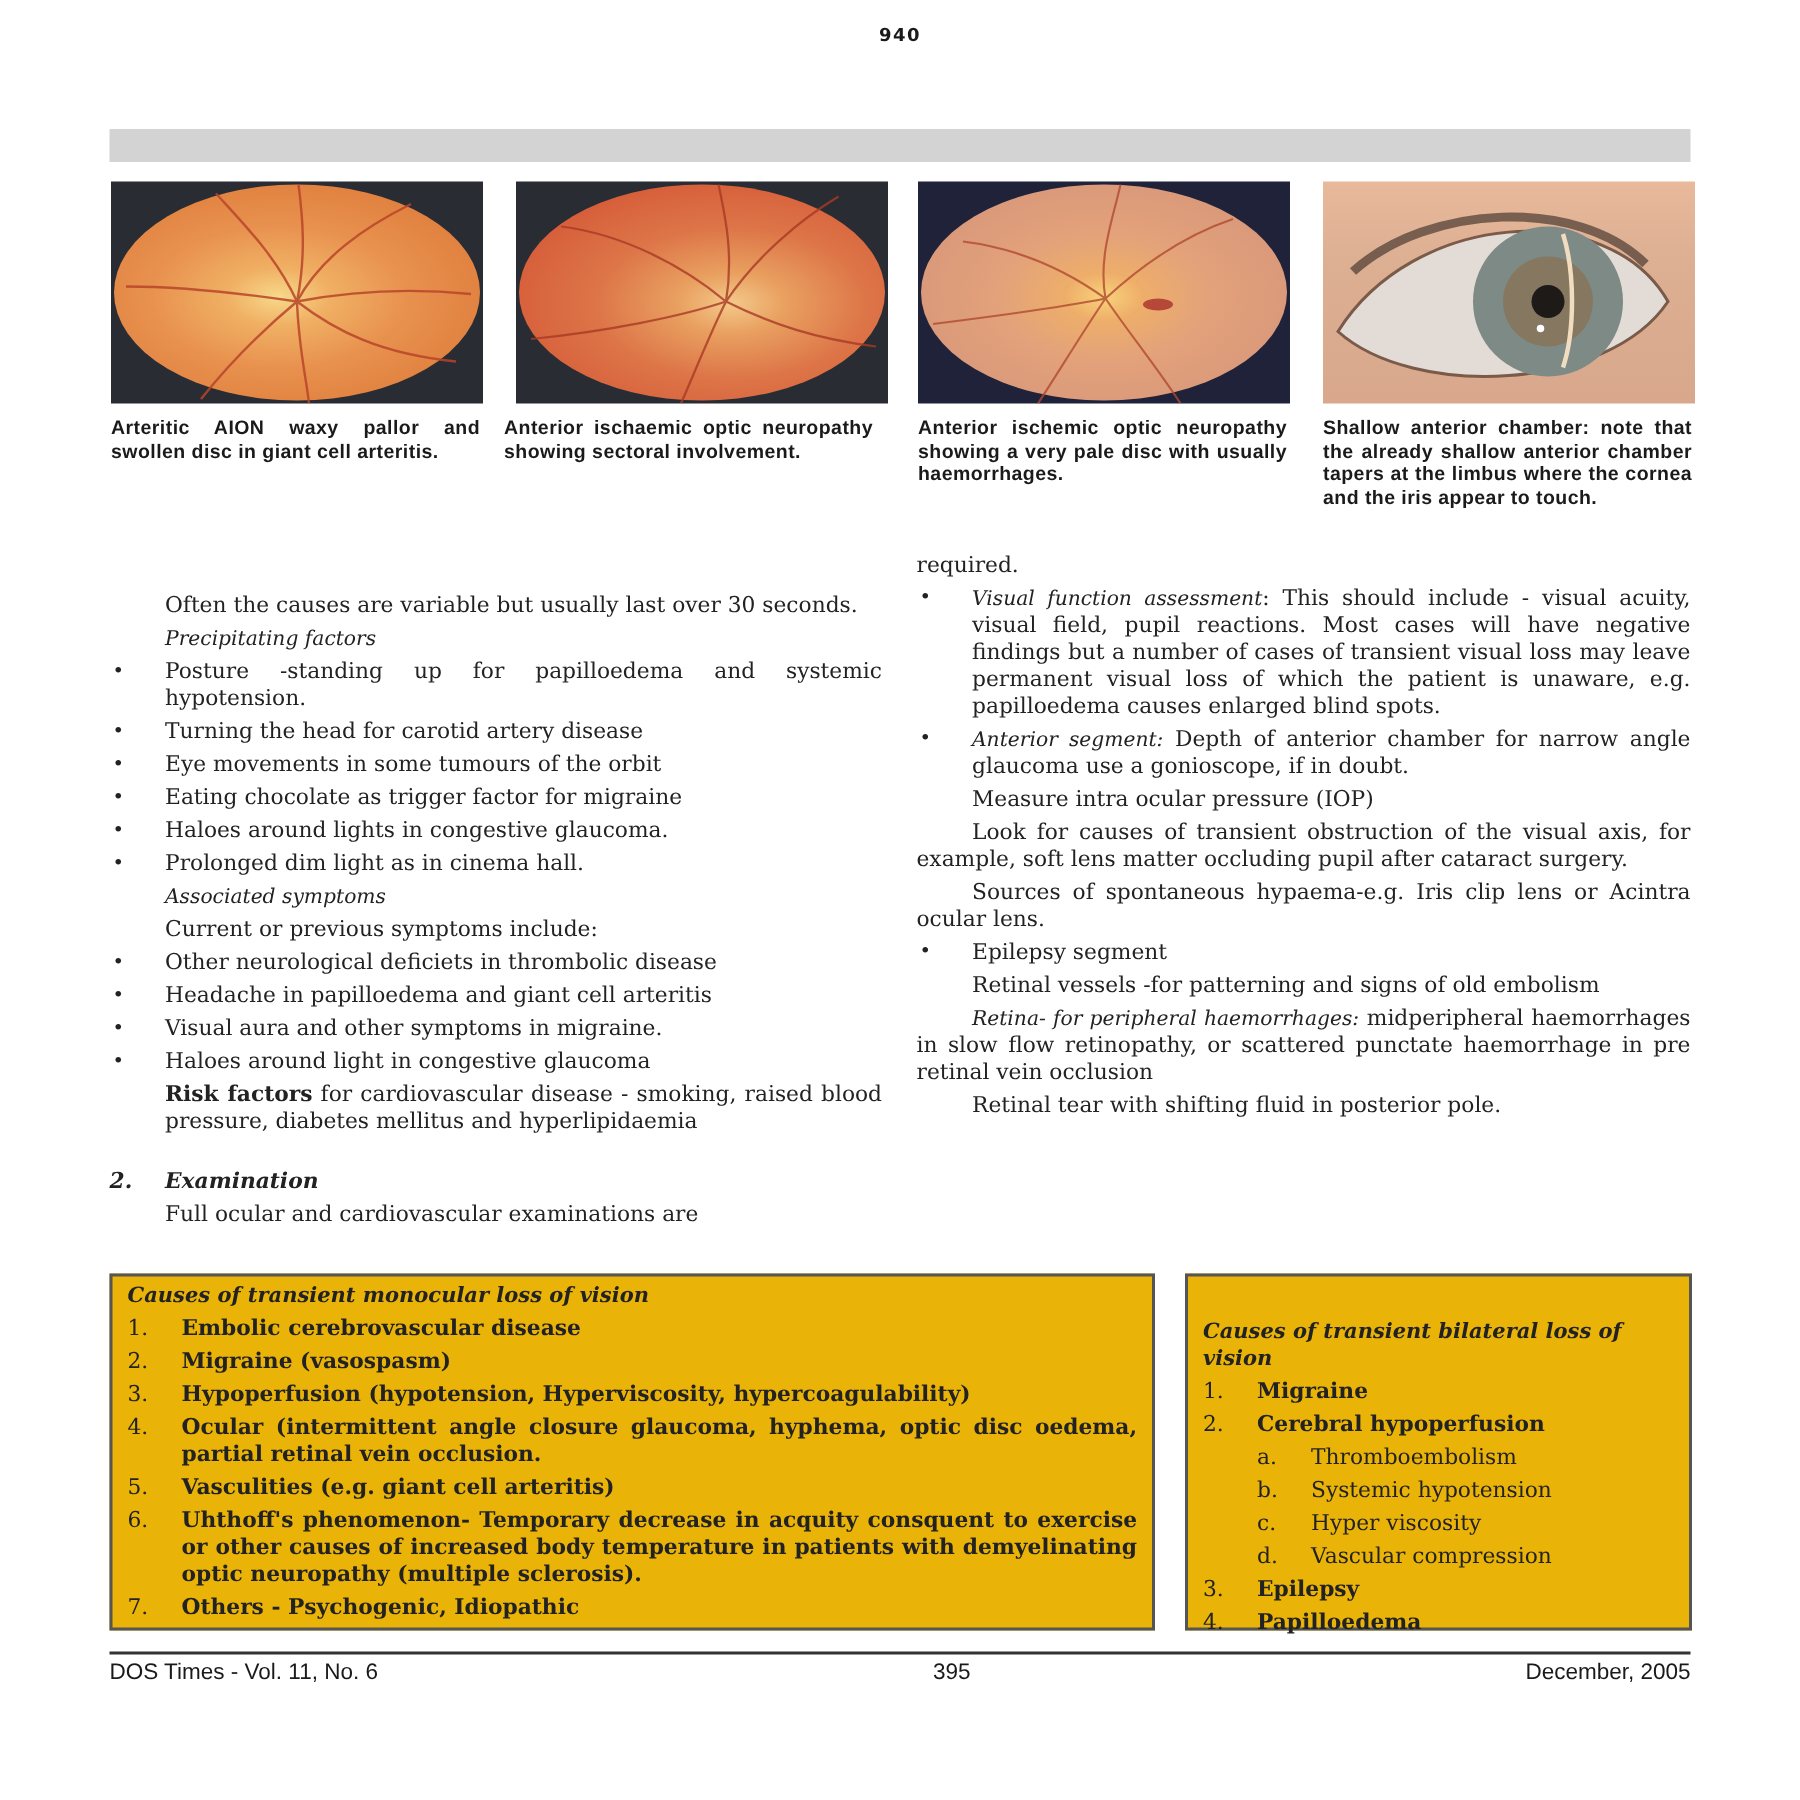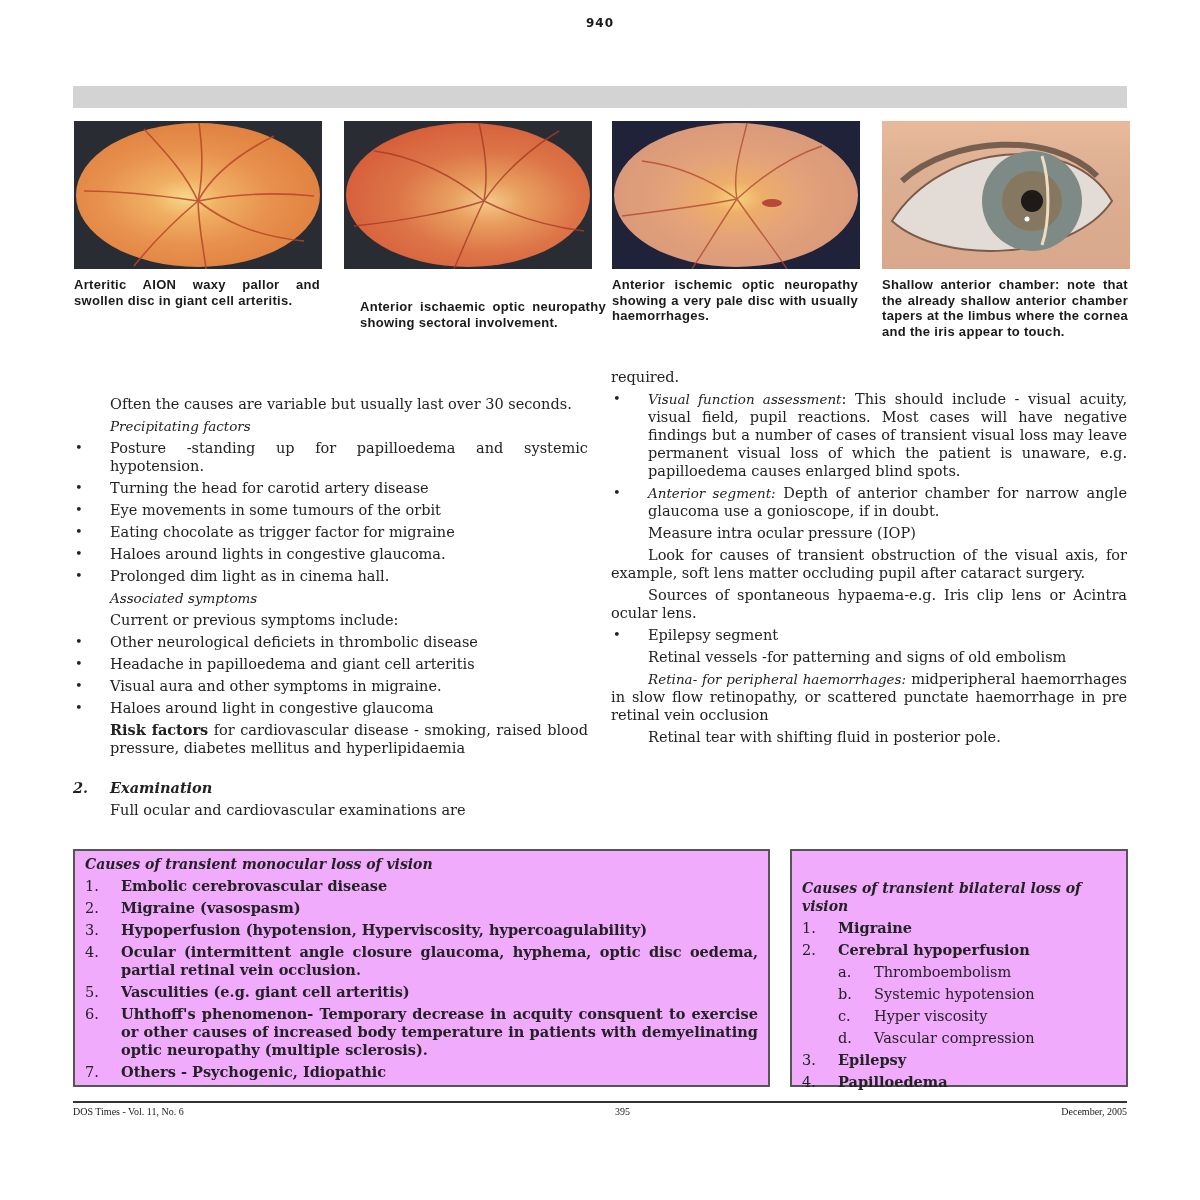--- a/index.html
+++ b/index.html
@@ -23,32 +23,32 @@
   .p { margin-bottom: 4px; text-align: justify; }
   .ind { padding-left: 37px; }
   .indent-first { text-indent: 37px; }
   .it { font-style: italic; font-size: 13.5px; }
   .bul { position: relative; padding-left: 37px; margin-bottom: 4px; text-align: justify; }
   .bul::before { content: "\2022"; position: absolute; left: 2px; top: 0; font-size: 13px; }
   .b { font-weight: bold; }
   .sec { display: flex; margin-top: 22px; margin-bottom: 4px; font-weight: bold; font-style: italic; }
   .sec .n { width: 37px; font-style: italic; }
 
-  .box { position: absolute; border: 2px solid #555; background: #f0abfc; padding: 4px 10px; font-size: 14.5px; line-height: 18px; color: #222; }
+  .box { position: absolute; border: 2px solid #555; background: #eab308; padding: 4px 10px; font-size: 14.5px; line-height: 18px; color: #222; }
   .box-left { left: 73px; top: 849px; width: 697px; height: 238px; }
   .box-right { left: 790px; top: 849px; width: 338px; height: 238px; padding-top: 28px; }
   .box-title { font-weight: bold; font-style: italic; font-size: 14px; margin-bottom: 4px; }
   .li { display: flex; margin-bottom: 4px; }
   .li .n { width: 36px; flex: none; }
   .li .t { flex: 1; text-align: justify; font-weight: bold; }
   .sub { display: flex; margin-left: 36px; margin-bottom: 4px; }
   .sub .n { width: 36px; flex: none; }
 
   .footer-rule { position: absolute; left: 73px; top: 1101px; width: 1054px; height: 2px; background: #333; }
-  .footer { position: absolute; top: 1106px; left: 73px; width: 1054px; font-family: Liberation Serif, serif; font-size: 10px; display: flex; justify-content: space-between; }
+  .footer { position: absolute; top: 1106px; left: 73px; width: 1054px; font-family: Liberation Sans, sans-serif; font-size: 15px; display: flex; justify-content: space-between; }
 </style>
 </head>
 <body>
 
 <div class="page-num-top">940</div>
 <div class="header-bar"></div>
 
 <div class="fig" style="left:74px;">
   <div class="fundus" style="background: radial-gradient(ellipse at 45% 52%, #f7d98a 0%, #f0b064 18%, #e8914e 45%, #e0803f 75%, #d4733a 100%);"></div>
   <svg width="248" height="148">
@@ -72,21 +72,21 @@
     <g stroke="#a83a26" stroke-width="1.5" fill="none" opacity="0.8">
       <path d="M140 80 C110 55 70 35 30 30"></path>
         <path d="M140 80 C160 50 190 25 215 10"></path>
       <path d="M140 80 C130 100 120 125 110 148"></path>
         <path d="M140 80 C170 95 200 105 240 110"></path>
       <path d="M140 80 C145 50 140 25 135 2"></path>
         <path d="M140 80 C110 90 60 100 10 105"></path>
     </g>
   </svg>
 </div>
-<div class="caption" style="left:360px;margin-top:22px;">Anterior ischaemic optic neuropathy showing sectoral involvement.</div>
+<div class="caption" style="left:336px;">Anterior ischaemic optic neuropathy showing sectoral involvement.</div>
 
 <div class="fig" style="left:612px; background:#1f2238;">
   <div class="fundus" style="background: radial-gradient(ellipse at 50% 52%, #f8d27a 0%, #eeae6a 15%, #e3a27a 40%, #d9987a 75%, #c98c74 100%);"></div>
   <svg width="248" height="148">
     <g stroke="#b04a30" stroke-width="1.4" fill="none" opacity="0.8">
       <path d="M125 78 C120 50 130 25 135 2"></path>
         <path d="M125 78 C100 60 70 45 30 40"></path>
       <path d="M125 78 C150 55 180 35 210 25"></path>
         <path d="M125 78 C110 100 95 125 80 148"></path>
       <path d="M125 78 C140 100 160 125 175 148"></path>

